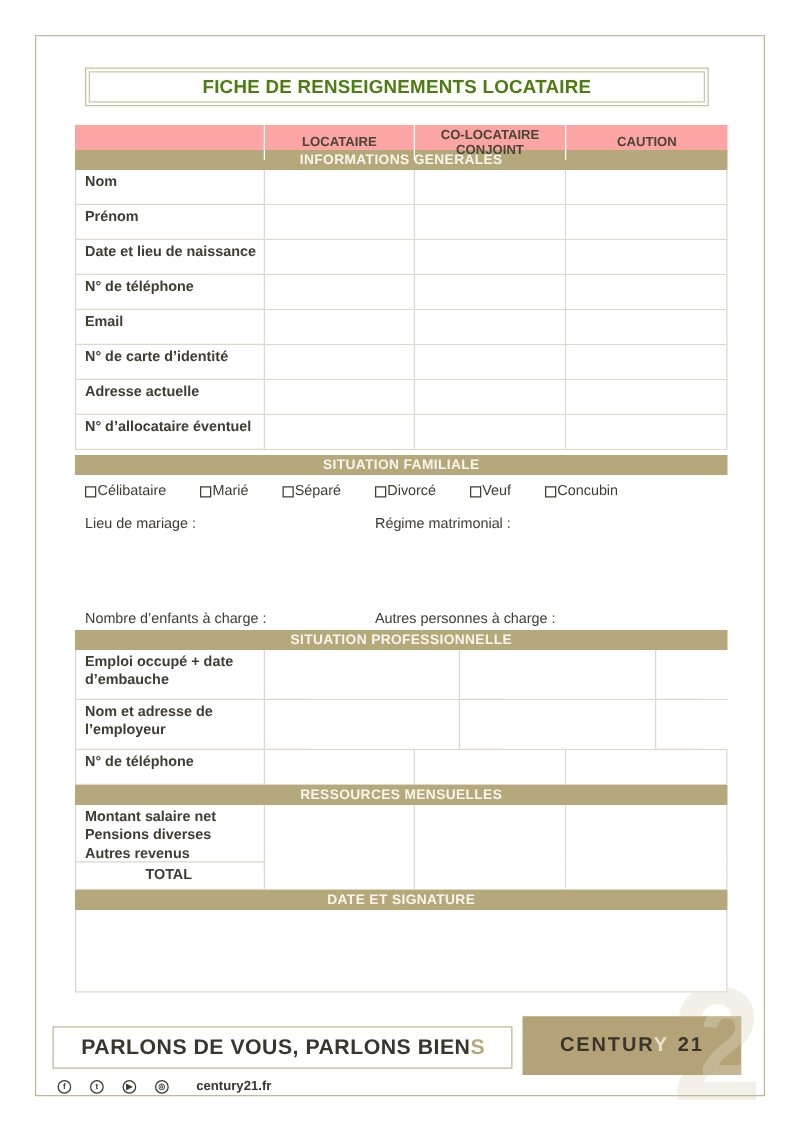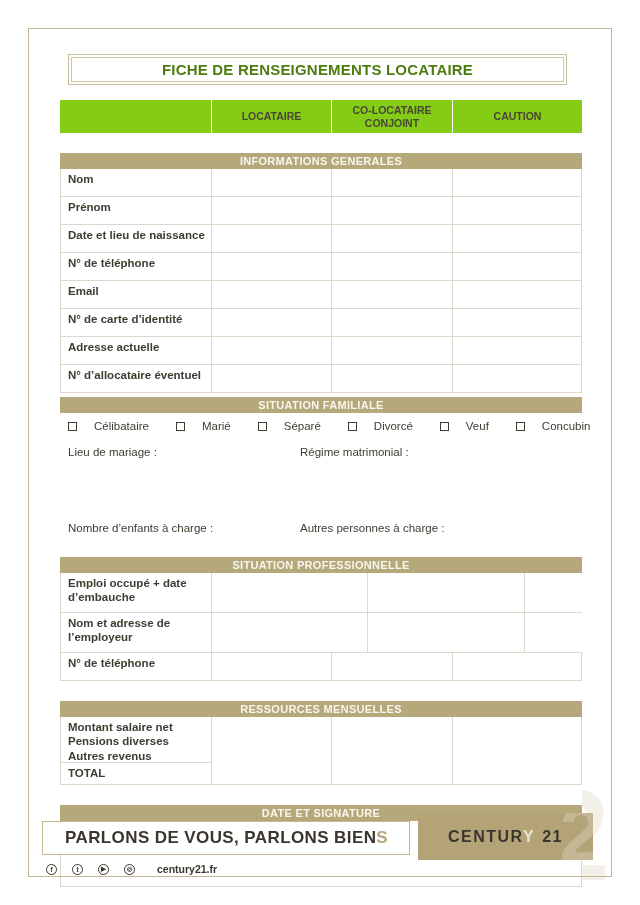--- a/index.html
+++ b/index.html
@@ -18,47 +18,47 @@
     border:1px solid #c9bf9b; padding:2px; z-index:2; background:#fff;
   }
   .title-inner {
     border:1px solid #cfc6a2; height:100%;
     display:flex; align-items:center; justify-content:center;
     font-weight:bold; font-size:15px; color:#4d7c0f; letter-spacing:.2px;
   }
   
   .form { position:absolute; left:60px; top:100px; width:522px; z-index:2; background:#fff; }
   .grid { display:grid; grid-template-columns:152px 120px 121px 129px; }
-  .head-row { background:#84cc16; height:33px; }
+  .head-row { background:#fca5a5; height:20px; }
   .head-cell {
     display:flex; align-items:center; justify-content:center; text-align:center;
     font-weight:bold; font-size:10.5px; color:#4b4637; line-height:1.15;
     border-right:1px solid #ffffff; padding:2px 6px;
   }
   .head-cell:last-child { border-right:none; }
   .band {
-    margin-top:20px; height:16px; background:#b5a97c; color:#f8f6ec;
+    margin-top:0; height:16px; background:#b5a97c; color:#f8f6ec;
     font-weight:bold; font-size:11px; letter-spacing:.3px;
     display:flex; align-items:center; justify-content:center;
   }
   .band.gap4 { margin-top:4px; }
   .row { border-bottom:1px solid #ddd8ca; }
   .row .cell { border-right:1px solid #ddd8ca; }
   .row .cell:first-child { border-left:1px solid #ddd8ca; }
   .label-cell {
     padding:3px 6px 2px 7px; font-weight:bold; font-size:11.5px; color:#3f3c31; line-height:1.25;
   }
   .input-cell { background:#fff; cursor:text; }
   .h28 { height:28px; } .h40 { height:40px;gap:36px; } .h46 { height:46px; } .h22 { height:22px; }
   .preline { white-space:pre-line; }
-  .total-cell { text-align:left; padding-right:9px; padding-top:3px; }
+  .total-cell { text-align:center; padding-right:9px; padding-top:3px; }
   
   .family-block { background:#fff; font-size:11.5px; color:#3f3c31; }
   .cb-row { display:flex; align-items:center; gap:27px; height:26px; padding-left:8px; }
-  .cb { display:inline-flex; align-items:center; gap:17px; cursor:pointer; }
+  .cb { display:inline-flex; align-items:center; gap:1px; cursor:pointer; }
   .cb .box { width:9px; height:9px; border:1px solid #3f3c31; background:#fff; display:inline-block; }
   .fam-line { position:relative; height:28px; }
   .fam-line.short { height:22px;margin-top:48px; }
   .fam-left { position:absolute; left:8px; top:7px; }
   .fam-right { position:absolute; left:240px; top:7px; }
   .sig-area { height:66px; border:1px solid #ddd8ca; border-top:none; background:#fff; }
   
   .watermark-bg {
     position:absolute; right:30px; top:770px; font-size:130px; font-weight:bold;
     color:rgba(181,163,119,0.16); z-index:1; line-height:1;

